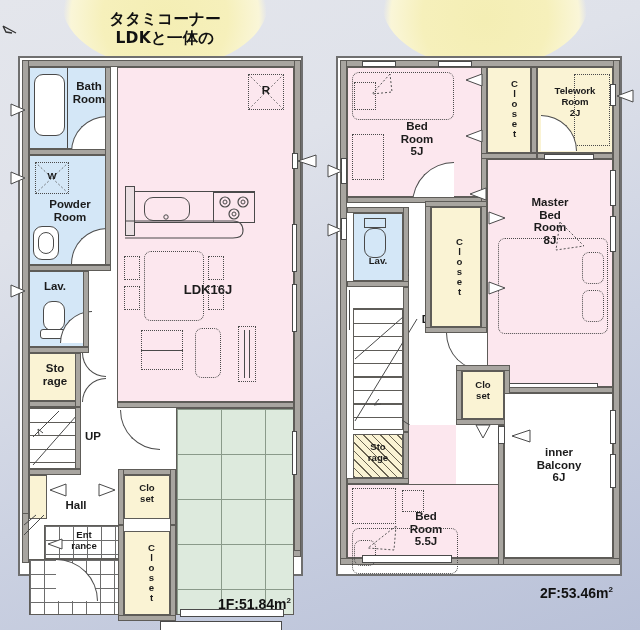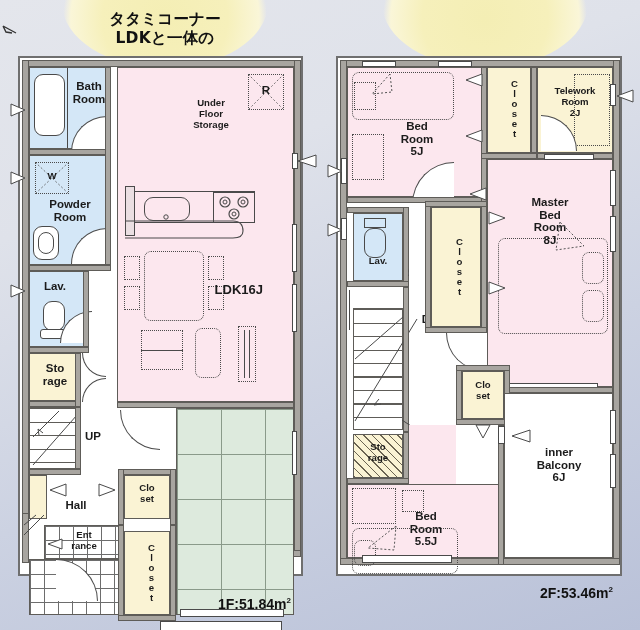--- a/index.html
+++ b/index.html
@@ -177,31 +177,28 @@
     <div class="abs swing sw-tr" style="left:36px;top:501px;width:42px;height:42px;"></div>
     <svg class="abs" style="left:26px;top:479px;" width="18" height="14" viewBox="0 0 18 14">
       <path d="M2 7 L16 2 L16 12 Z" fill="#fff" stroke="#4a4a4a" stroke-width="1"></path>
     </svg>
     <svg class="abs" style="left:2px;top:455px;" width="30" height="26" viewBox="0 0 30 26">
       <path d="M2 22 L22 2" stroke="#4a4a4a" stroke-width="1" fill="none"></path>
       <path d="M2 12 L14 2" stroke="#4a4a4a" stroke-width="1" fill="none"></path>
     </svg>
 
     <div class="abs room pink" style="left:97px;top:9px;width:177px;height:335px;"></div>
-    <div class="lbl big" style="left:133px;top:225px;width:110px;text-align:right;">LDK16J</div>
+    <div class="lbl big" style="left:133px;top:225px;width:110px;">LDK16J</div>
 
     <div class="abs dash" style="left:228px;top:16px;width:36px;height:36px;"></div>
     <svg class="abs" style="left:228px;top:16px;" width="36" height="36" viewBox="0 0 36 36">
       <path d="M0 0 L36 36 M36 0 L0 36" stroke="#555" stroke-width="0.8" fill="none" stroke-dasharray="2 2"></path>
     </svg>
     <div class="lbl" style="left:236px;top:26px;width:20px;">R</div>
 
-    <div class="lbl sm" style="left:155px;top:40px;width:72px;">Under
-Floor
-Storage</div>
 
     <div class="abs" style="left:105px;top:128px;width:10px;height:50px;background:#eadfe2;border:1.1px solid #4a4a4a;"></div>
     <div class="abs" style="left:115px;top:133px;width:120px;height:32px;background:#fce7ee;border-top:1.1px solid #4a4a4a;border-bottom:1.1px solid #4a4a4a;"></div>
     <div class="abs thinr" style="left:124px;top:139px;width:46px;height:24px;background:#fce7ee;"></div>
     <svg class="abs" style="left:142px;top:155px;" width="8" height="8" viewBox="0 0 8 8">
         <circle cx="4" cy="4" r="2.2" fill="none" stroke="#4a4a4a" stroke-width="1"></circle>
       </svg>
     <div class="abs thin" style="left:193px;top:134px;width:42px;height:31px;background:#fce7ee;"></div>
     <svg class="abs" style="left:193px;top:134px;" width="42" height="31" viewBox="0 0 42 31">
       <circle cx="12" cy="10" r="5" fill="none" stroke="#4a4a4a" stroke-width="1.2"></circle>

